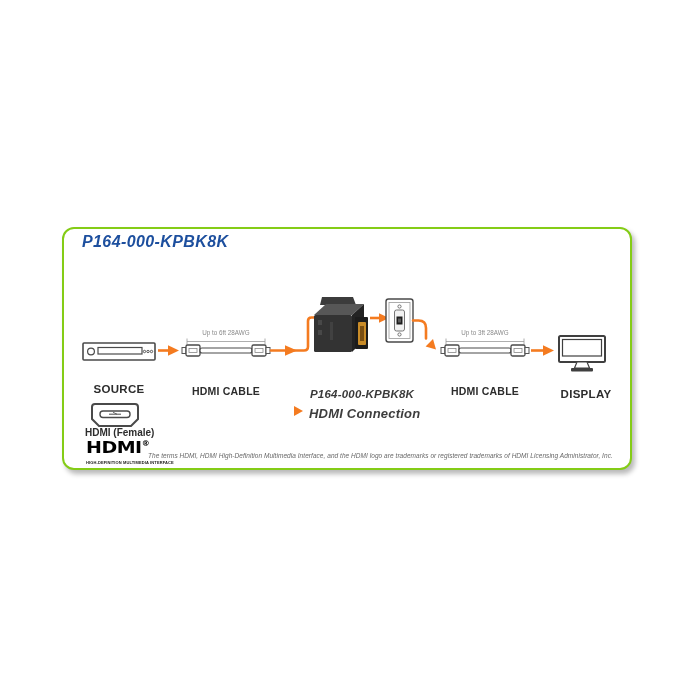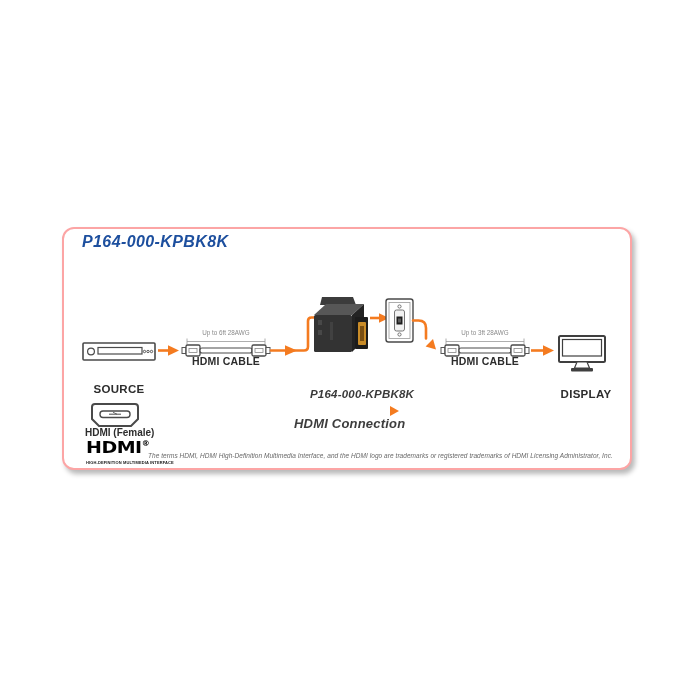--- a/index.html
+++ b/index.html
@@ -3,44 +3,44 @@
 <meta charset="utf-8">
 <style>
   html,body { margin:0; padding:0; }
   body {
     width:700px; height:700px; background:#ffffff; position:relative; overflow:hidden;
     font-family:"Liberation Sans", sans-serif;
   }
   .card {
     position:absolute; left:62px; top:227px; width:570px; height:243px;
     box-sizing:border-box; background:#ffffff;
-    border:2px solid #fca5a5; border-radius:12px;
+    border:2px solid #84cc16; border-radius:12px;
     box-shadow:3px 4px 5px rgba(0,0,0,0.28);
   }
   .inner { position:absolute; left:-2px; top:-2px; width:570px; height:243px; }
   .layer { position:absolute; left:0; top:0; }
   .lbl { position:absolute; color:#2d2d2d; font-weight:bold; white-space:nowrap; }
   .ctr { text-align:center; }
   .title {
     position:absolute; left:20px; top:6px;
     font-size:16px; font-weight:bold; font-style:italic;
     color:#1d4f9e; letter-spacing:0.4px; white-space:nowrap;
   }
   .len-lbl {
     position:absolute; font-size:6.3px; color:#8a8a8a; font-weight:normal;
     text-align:center; white-space:nowrap;
   }
-  .cable-lbl { font-size:10.5px; letter-spacing:0.2px; }
+  .cable-lbl { font-size:10.5px; letter-spacing:0.2px;margin-top:30px; }
   .dev-lbl { font-size:11.5px; letter-spacing:0.3px; }
   .model-lbl {
     position:absolute; left:198px; top:161px; width:204px; text-align:center;
     font-size:11.5px; font-weight:bold; font-style:italic; color:#3a3a3a;
     letter-spacing:0.2px; white-space:nowrap;
   }
-  .conn-row { position:absolute; left:232px; top:179px; display:flex; align-items:flex-end;flex-direction:column; }
+  .conn-row { position:absolute; left:232px; top:179px; display:flex; align-items:flex-start; }
   .conn-tri {
     width:0; height:0; border-left:9px solid #f47b20;
     border-top:5.5px solid transparent; border-bottom:5.5px solid transparent;
     margin-right:6px;
   }
   .conn-txt { font-size:13px; font-weight:bold; font-style:italic; color:#3d3d3d; letter-spacing:0.2px; }
   .female-lbl { position:absolute; left:23px; top:200px; width:62px; text-align:center; font-size:10px; font-weight:bold; color:#2d2d2d; white-space:nowrap; }
   .hdmi-logo {
     position:absolute; left:24px; top:213px; color:#000;
     font-family:"DejaVu Sans", sans-serif; font-weight:bold; font-size:19px;

